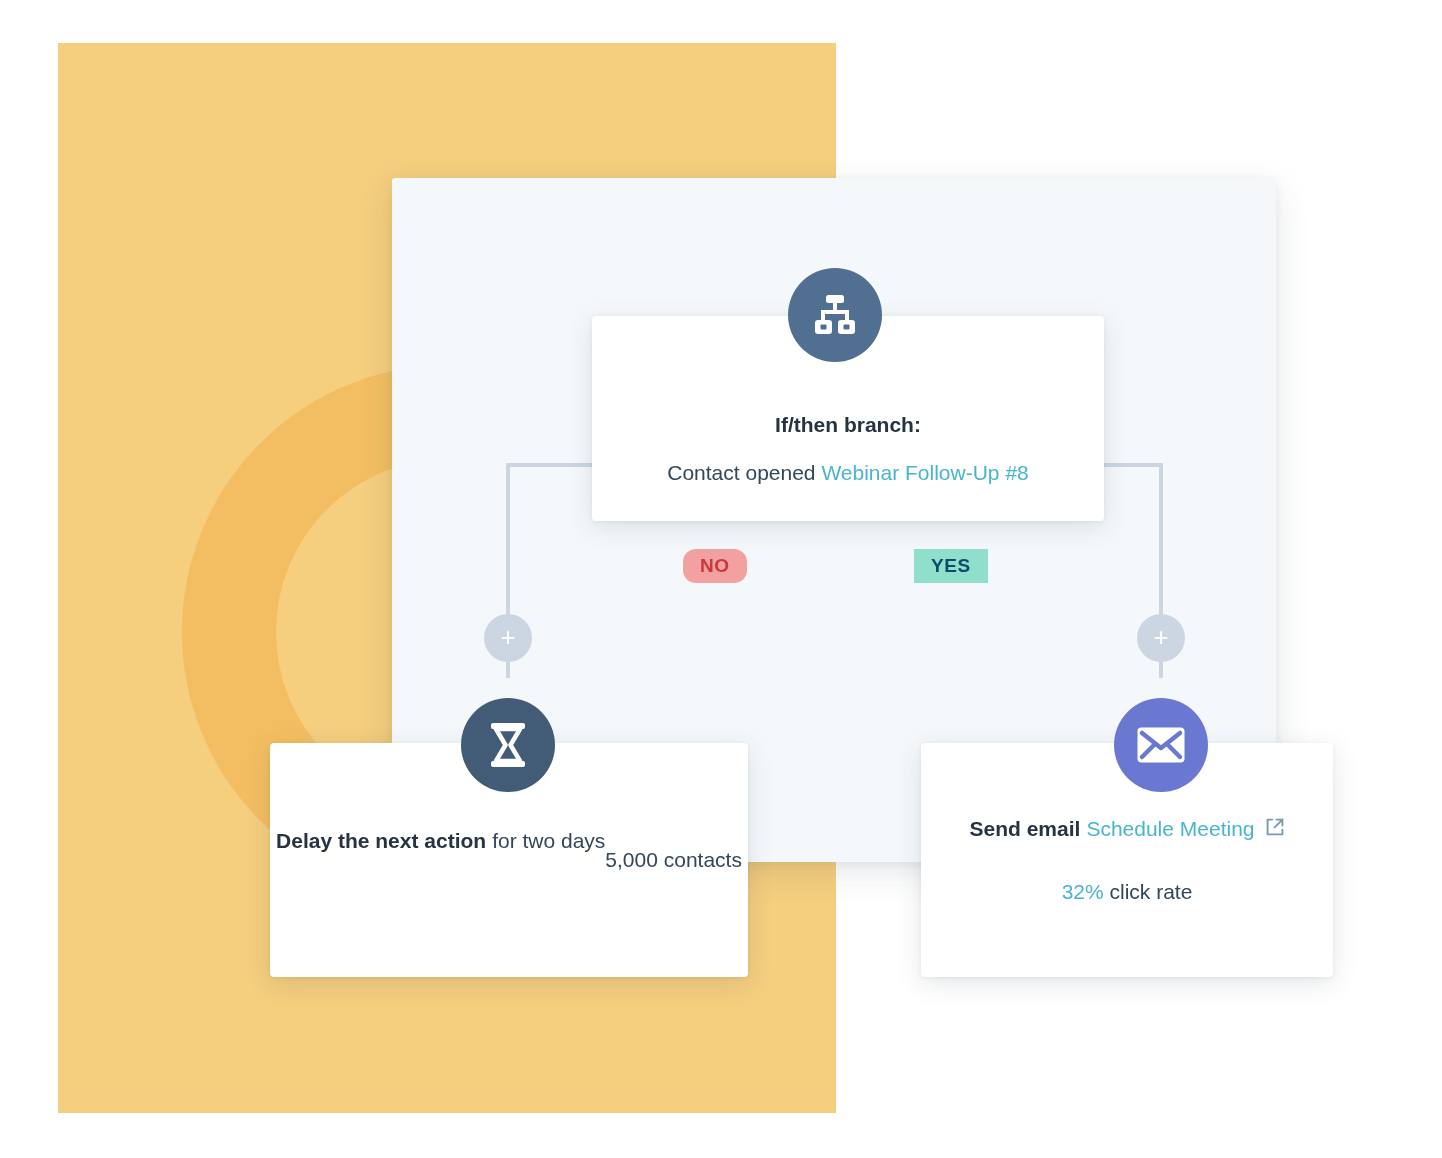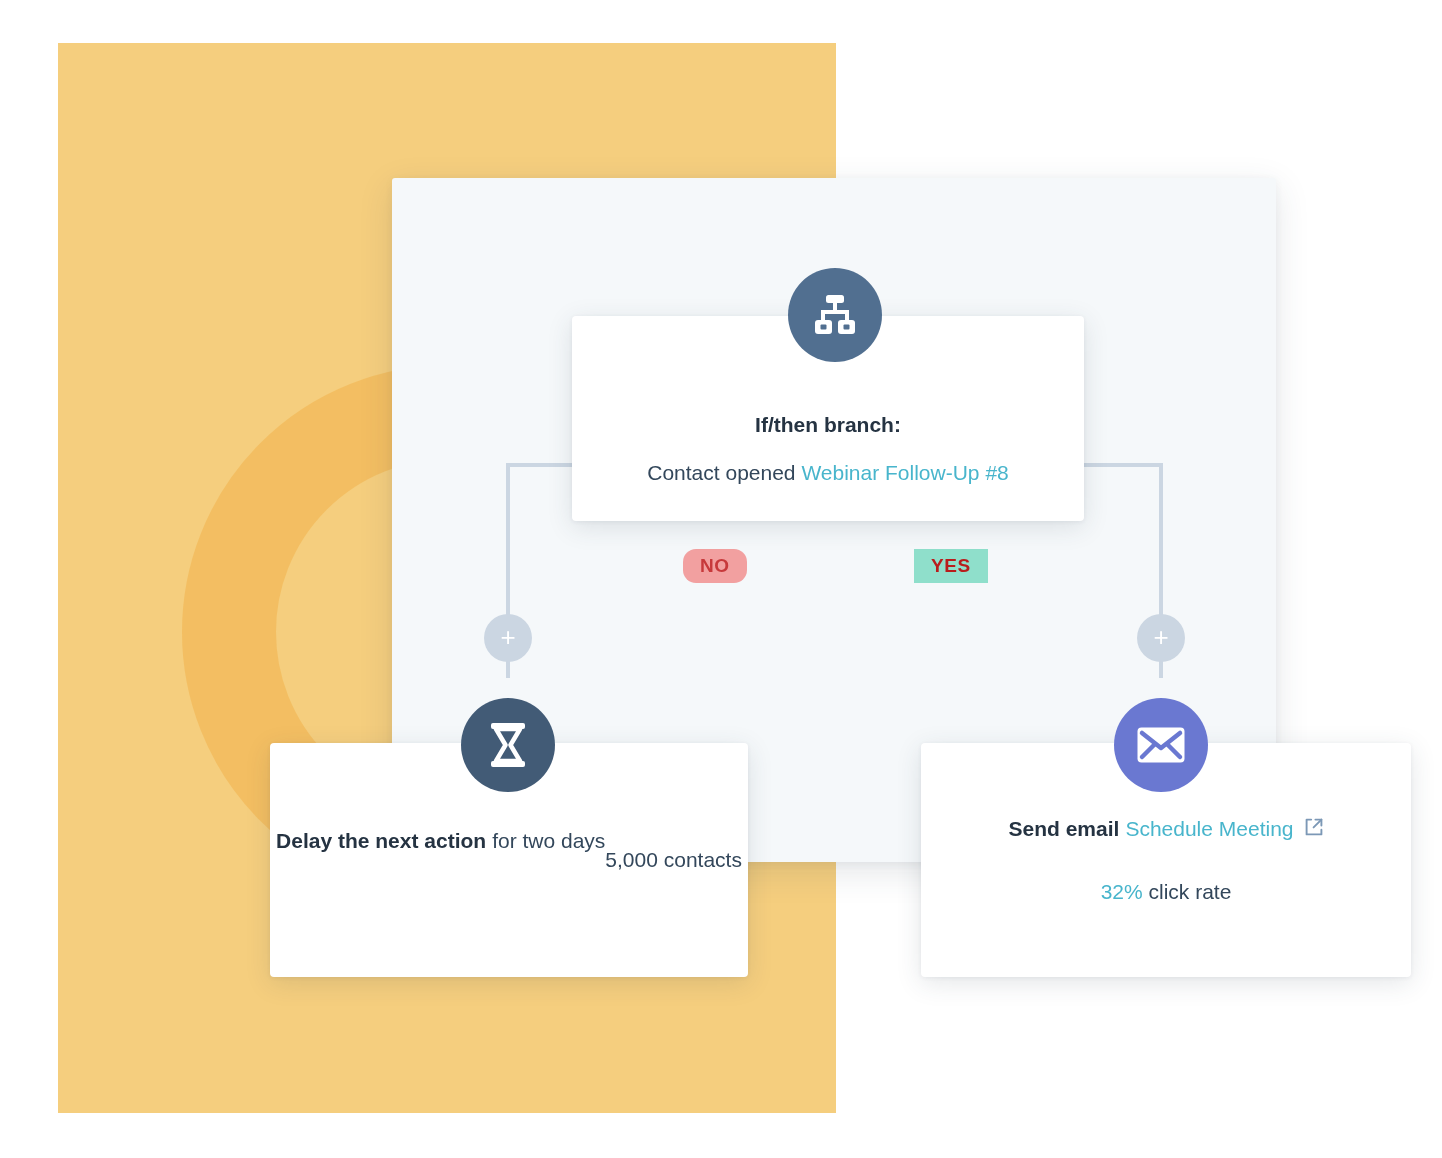--- a/index.html
+++ b/index.html
@@ -78,21 +78,21 @@
     height: 34px;
     padding: 0 17px;
     display: flex;
     align-items: center;
     justify-content: center;
     font-size: 19px;
     font-weight: 700;
     letter-spacing: .6px;
   }
   #pill-no  { background: #F2A0A0; color: #C7393B; left: 291px; top: 371px; border-radius: 13px; }
-  #pill-yes { background: #8FDFCB; color: #b91c1c; left: 522px; top: 371px; }
+  #pill-yes { background: #8FDFCB; color: #0c4a6e; left: 522px; top: 371px; }
 
   
   .plus-node {
     position: absolute;
     width: 48px;
     height: 48px;
     border-radius: 50%;
     background: #CBD6E2;
     display: flex;
     align-items: center;
@@ -110,21 +110,21 @@
 
   
   .card {
     position: absolute;
     background: #ffffff;
     border-radius: 4px;
     box-shadow: 0 6px 26px rgba(45,62,80,.13), 0 1px 4px rgba(45,62,80,.07);
   }
 
   #branch-card {
-    left: 572px;
+    left: 592px;
     top: 316px;
     width: 512px;
     height: 205px;
     z-index: 4;
     display: flex;
     flex-direction: column;
     align-items: center;
     justify-content: flex-end;
     padding-bottom: 36px;
   }
@@ -147,21 +147,21 @@
     height: 234px;
     z-index: 6;
     display: flex;
     flex-direction: row;
     align-items: center;
     justify-content: center;
   }
   #email-card {
     left: 921px;
     top: 743px;
-    width: 490px;
+    width: 412px;
     height: 234px;
     z-index: 6;
     display: flex;
     flex-direction: column;
     align-items: center;
     justify-content: center;
   }
   .card-line-1 {
     font-size: 21px;
     color: #33475B;

